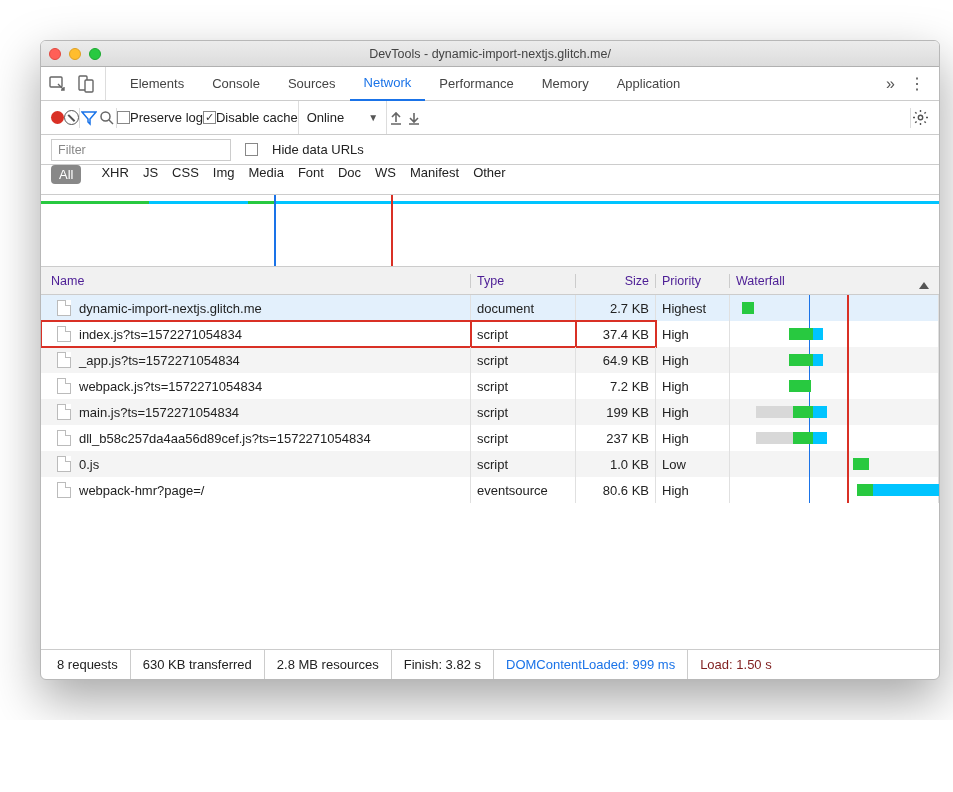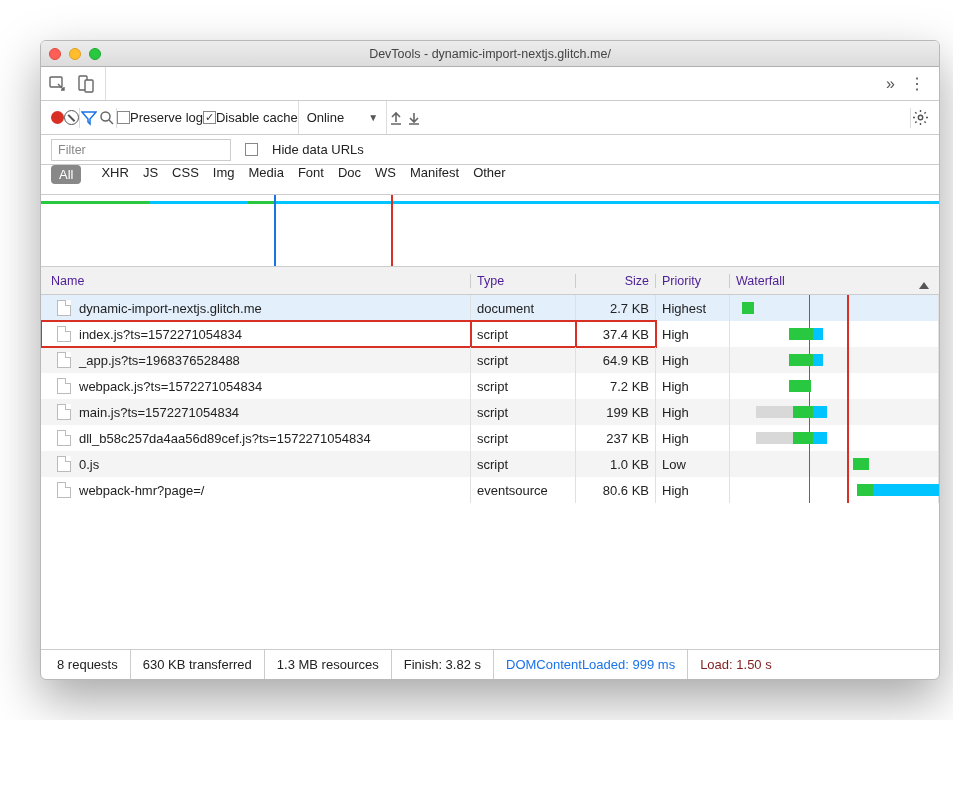--- a/index.html
+++ b/index.html
@@ -205,20 +205,29 @@
             <path d="M9 9 L15 15 M12 15 L15 15 L15 12" fill="none" stroke="#666" stroke-width="1.4"></path>
           </svg>
       </div>
       <div class="icon-btn">
         <svg width="18" height="18" viewBox="0 0 18 18">
             <rect x="2" y="1" width="8" height="14" rx="1" fill="none" stroke="#666" stroke-width="1.4"></rect>
             <rect x="8" y="5" width="8" height="12" rx="1" fill="#fff" stroke="#666" stroke-width="1.4"></rect>
           </svg>
       </div>
     </div>
+    <div class="tabs-inner" id="tabs-row">
+        <div class="tab">Elements</div>
+        <div class="tab">Console</div>
+        <div class="tab">Sources</div>
+        <div class="tab active">Network</div>
+        <div class="tab">Performance</div>
+        <div class="tab">Memory</div>
+        <div class="tab">Application</div>
+      </div>
     <div class="tabs-more">
       <span class="more-chevron">»</span>
       <span class="kebab">⋮</span>
     </div>
   </div>
 
   <div class="toolbar">
     <div class="record-dot"></div>
     <div class="bancircle"></div>
     <div class="divider-v"></div>
@@ -335,21 +344,21 @@
             <div class="wf-line-blue" style="left: 36%;"></div>
             <div class="wf-line-red" style="left: 55%;"></div>
             <div class="wf-seg" style="left: 26%; width: 12%;"></div>
             <div class="wf-seg cyan" style="left: 38%; width: 5%;"></div>
           </div>
         </div>
       </div>
       <div class="row alt">
         <div class="col-name">
           <span class="file-icon"></span>
-          <span>_app.js?ts=1968376528488</span>
+          <span>_app.js?ts=1572271054834</span>
         </div>
         <div class="col-type">script</div>
         <div class="col-size">64.9 KB</div>
         <div class="col-prio">High</div>
         <div class="col-wf">
           <div class="wf-track">
             <div class="wf-line-blue" style="left: 36%;"></div>
             <div class="wf-line-red" style="left: 55%;"></div>
             <div class="wf-seg" style="left: 26%; width: 12%;"></div>
             <div class="wf-seg cyan" style="left: 38%; width: 5%;"></div>
@@ -439,19 +448,19 @@
             <div class="wf-seg" style="left: 60%; width: 8%;"></div>
             <div class="wf-seg cyan" style="left: 68%; width: 60%;"></div>
           </div>
         </div>
       </div>
     </div>
 
   <div class="statusbar">
     <div class="stat">8 requests</div>
     <div class="stat">630 KB transferred</div>
-    <div class="stat">1.3 MB resources</div>
+    <div class="stat">2.8 MB resources</div>
     <div class="stat">Finish: 3.82 s</div>
     <div class="stat blue">DOMContentLoaded: 999 ms</div>
     <div class="stat red">Load: 1.50 s</div>
   </div>
 
 </div>
 
 </body></html>

